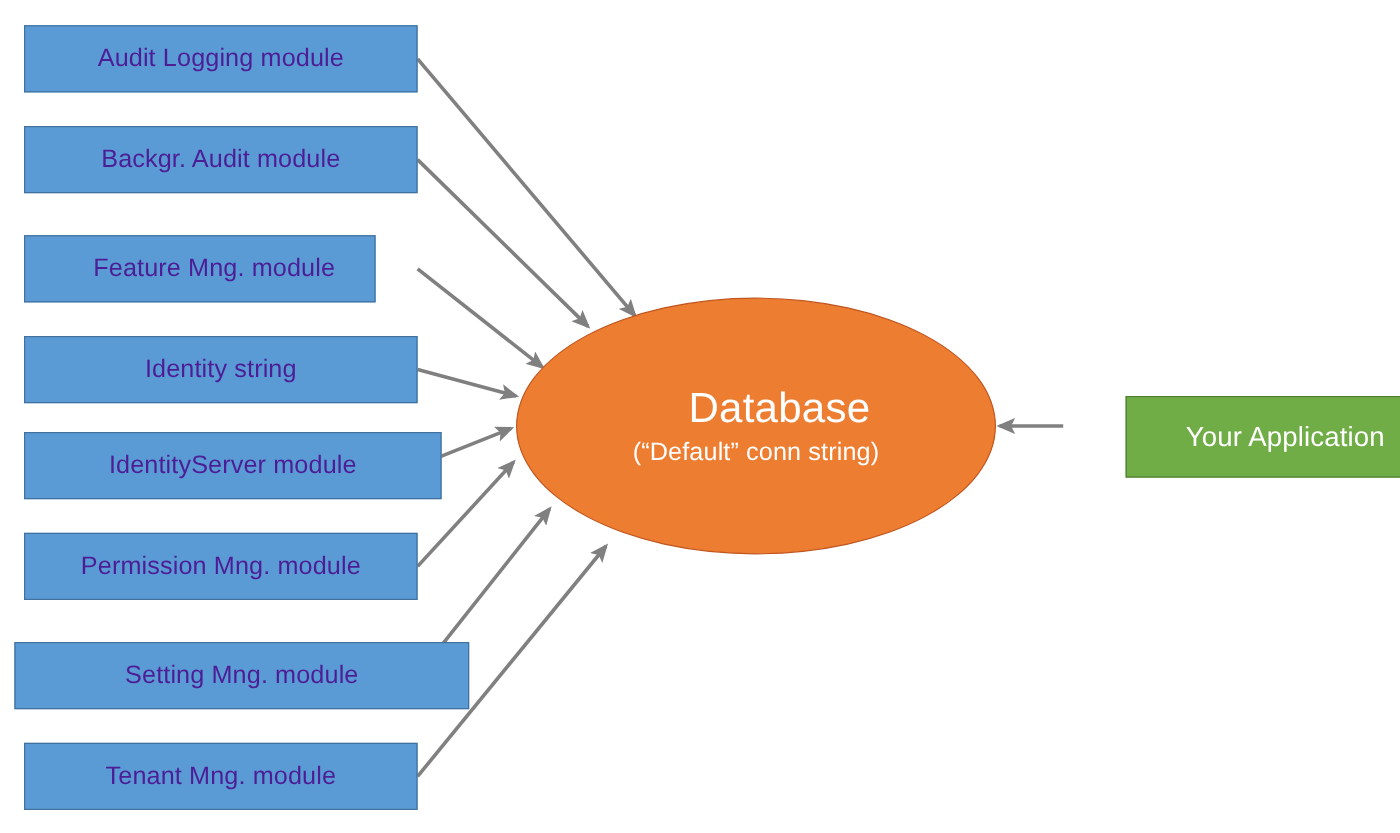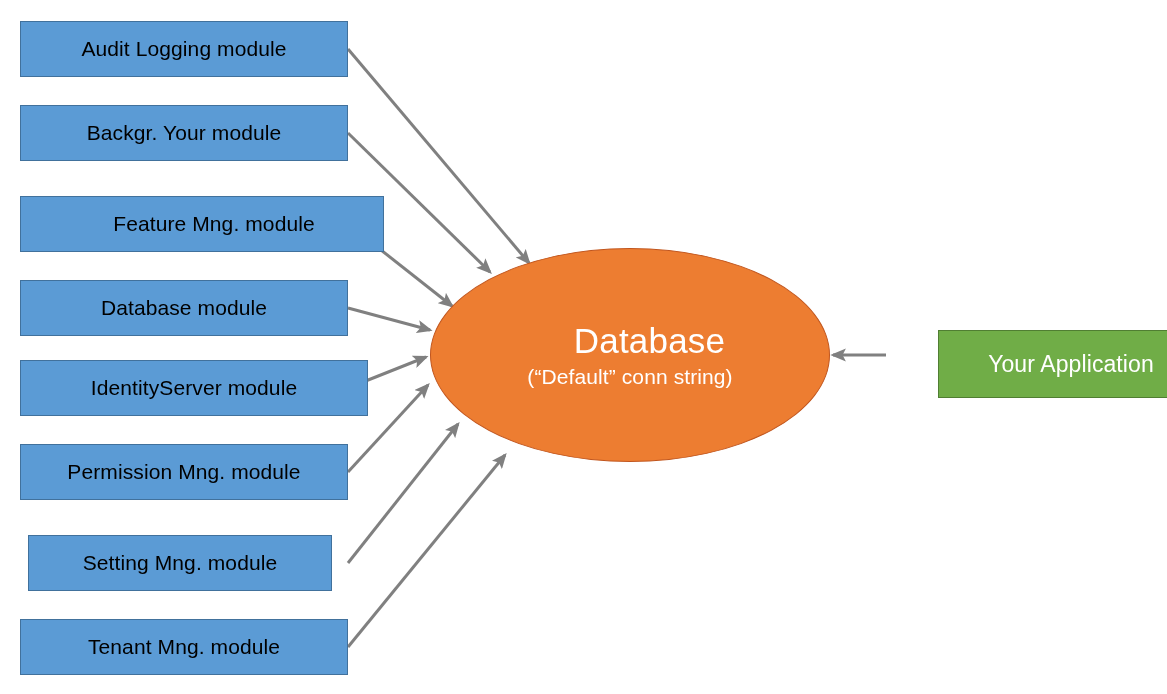--- a/index.html
+++ b/index.html
@@ -24,21 +24,21 @@
     top: 0;
     width: 1167px;
     height: 694px;
     pointer-events: none;
   }
   .module-box {
     position: absolute;
     box-sizing: border-box;
     background: #5B9BD5;
     border: 1.5px solid #41719C;
-    color: #000000;
+    color: #4c1d95;
     display: flex;
     align-items: center;
     justify-content: center;
     font-size: 21px;
     font-weight: 400;
     letter-spacing: 0.1px;
     line-height: 1.1;
     white-space: nowrap;
   }
   .db-ellipse {
@@ -105,35 +105,35 @@
         <line x1="348" y1="647" x2="505" y2="455" stroke="#808080" stroke-width="3" marker-end="url(#arrowhead)"></line>
         <line x1="886" y1="355" x2="833" y2="355" stroke="#808080" stroke-width="3" marker-end="url(#arrowhead)"></line>
       </g>
   </svg>
 
   <div id="module-layer">
       <div class="module-box" style="left: 20px; top: 21px; width: 328px; height: 56px;">
         <span>Audit Logging module</span>
       </div>
       <div class="module-box" style="left: 20px; top: 105px; width: 328px; height: 56px;">
-        <span>Backgr. Your module</span>
+        <span>Backgr. Audit module</span>
       </div>
-      <div class="module-box" style="left: 20px; top: 196px; width: 364px; height: 56px; padding-left: 24px;">
+      <div class="module-box" style="left: 20px; top: 196px; width: 293px; height: 56px; padding-left: 24px;">
         <span>Feature Mng. module</span>
       </div>
       <div class="module-box" style="left: 20px; top: 280px; width: 328px; height: 56px;">
-        <span>Database module</span>
+        <span>Identity string</span>
       </div>
       <div class="module-box" style="left: 20px; top: 360px; width: 348px; height: 56px;">
         <span>IdentityServer module</span>
       </div>
       <div class="module-box" style="left: 20px; top: 444px; width: 328px; height: 56px; justify-content: center;">
         <span>Permission Mng. module</span>
       </div>
-      <div class="module-box" style="left: 28px; top: 535px; width: 304px; height: 56px;">
+      <div class="module-box" style="left: 12px; top: 535px; width: 379px; height: 56px;">
         <span>Setting Mng. module</span>
       </div>
       <div class="module-box" style="left: 20px; top: 619px; width: 328px; height: 56px;">
         <span>Tenant Mng. module</span>
       </div>
     </div>
 
   <div class="db-ellipse" id="db-ellipse" style="left: 430px; top: 248px; width: 400px; height: 214px;">
     <div class="db-title">Database</div>
     <div class="db-subtitle">(“Default” conn string)</div>

